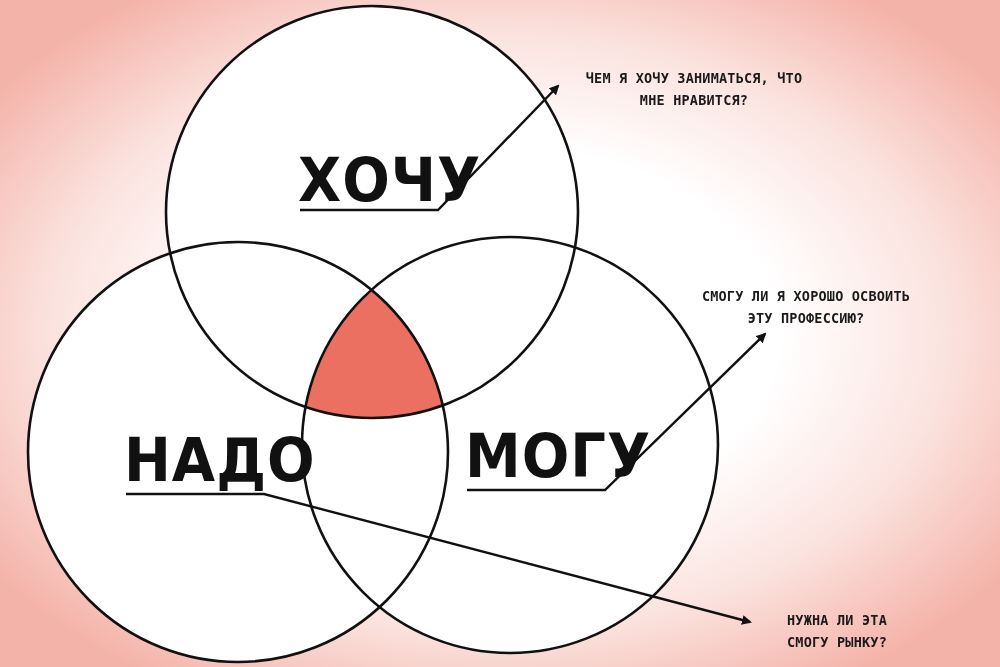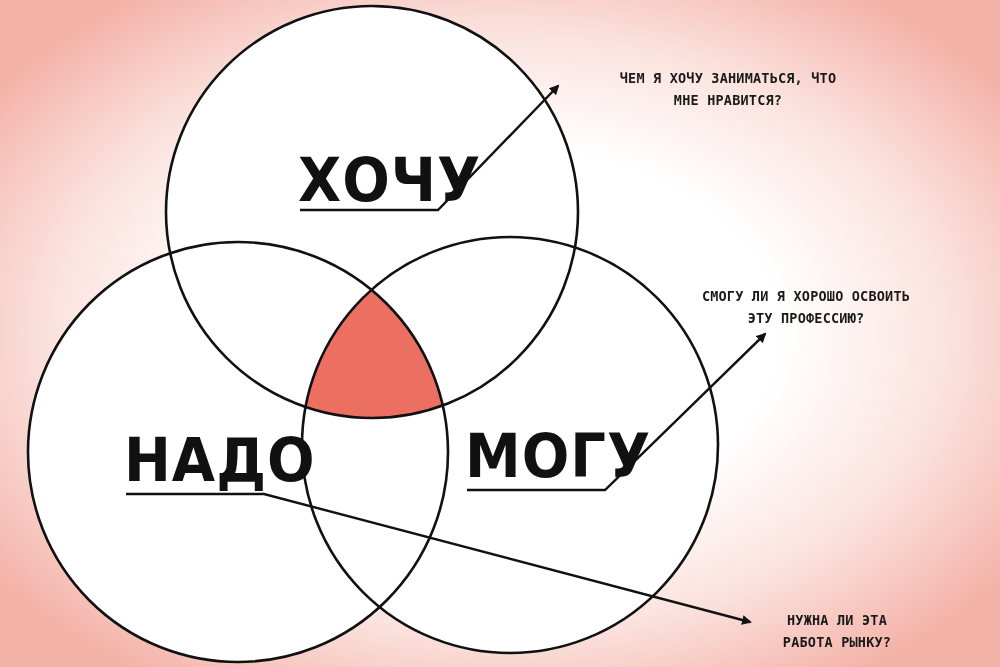--- a/index.html
+++ b/index.html
@@ -54,18 +54,18 @@
 
   <polyline points="300,210 438,210 558,86" fill="none" stroke="#111" stroke-width="2.4" marker-end="url(#arrow)"></polyline>
   <polyline points="467,490 605,490 765,334" fill="none" stroke="#111" stroke-width="2.4" marker-end="url(#arrow)"></polyline>
   <polyline points="126,494 264,494 750,622" fill="none" stroke="#111" stroke-width="2.4" marker-end="url(#arrow)"></polyline>
 </svg>
 
 <div class="big-label" style="left:298px; top:150px;">ХОЧУ</div>
 <div class="big-label" style="left:124px; top:430px;">НАДО</div>
 <div class="big-label" style="left:465px; top:426px;">МОГУ</div>
 
-<div class="note" style="left:578px; top:67px; width:300px;">ЧЕМ Я ХОЧУ ЗАНИМАТЬСЯ, ЧТО
+<div class="note" style="left:544px; top:67px; width:300px;">ЧЕМ Я ХОЧУ ЗАНИМАТЬСЯ, ЧТО
 МНЕ НРАВИТСЯ?</div>
 <div class="note" style="left:656px; top:285px; width:300px;">СМОГУ ЛИ Я ХОРОШО ОСВОИТЬ
 ЭТУ ПРОФЕССИЮ?</div>
 <div class="note" style="left:757px; top:609px; width:160px;">НУЖНА ЛИ ЭТА
-РАБОТА РЫНКУ?</div>
+СМОГУ РЫНКУ?</div>
 
 </body></html>

